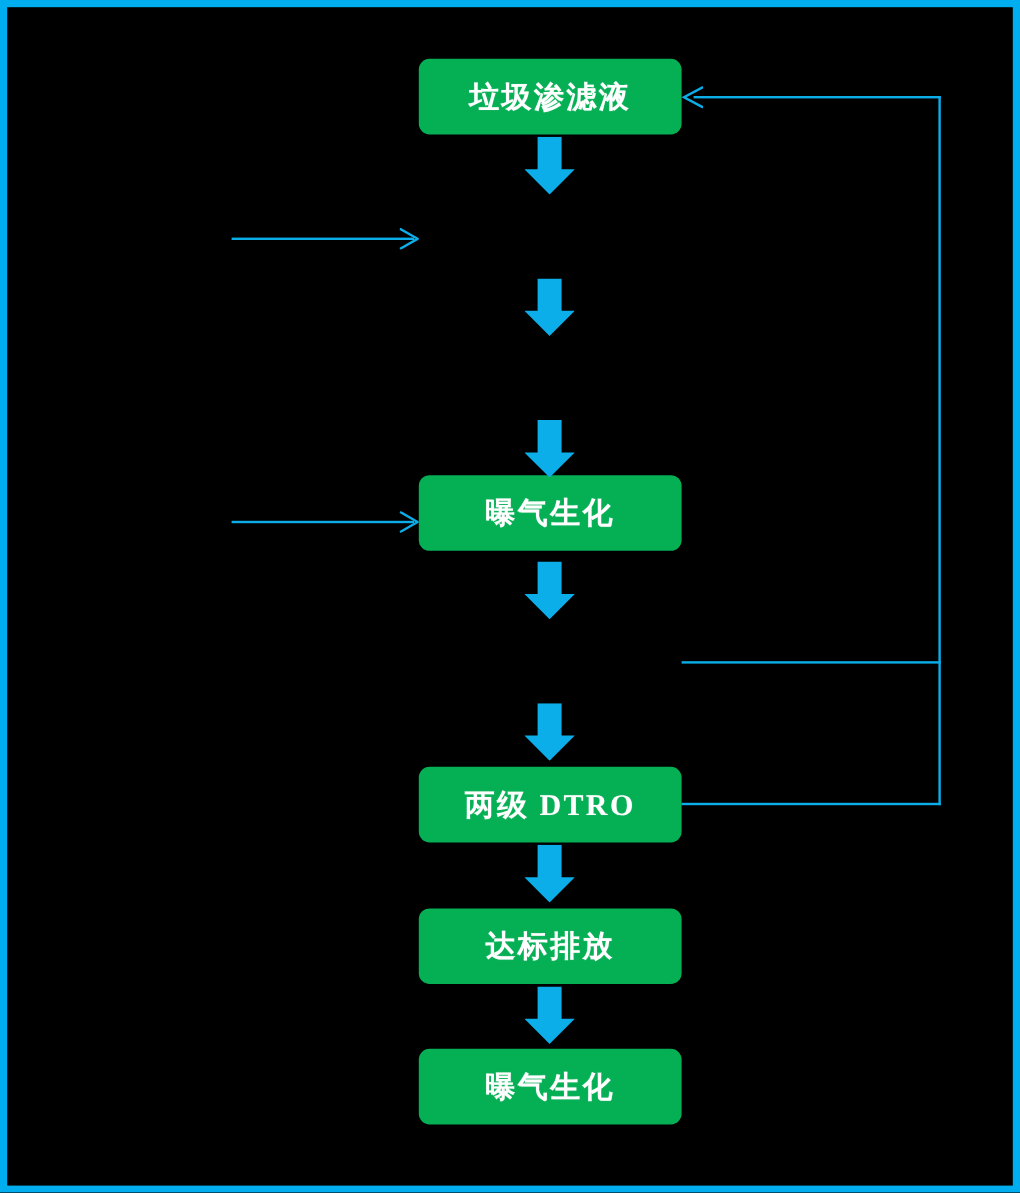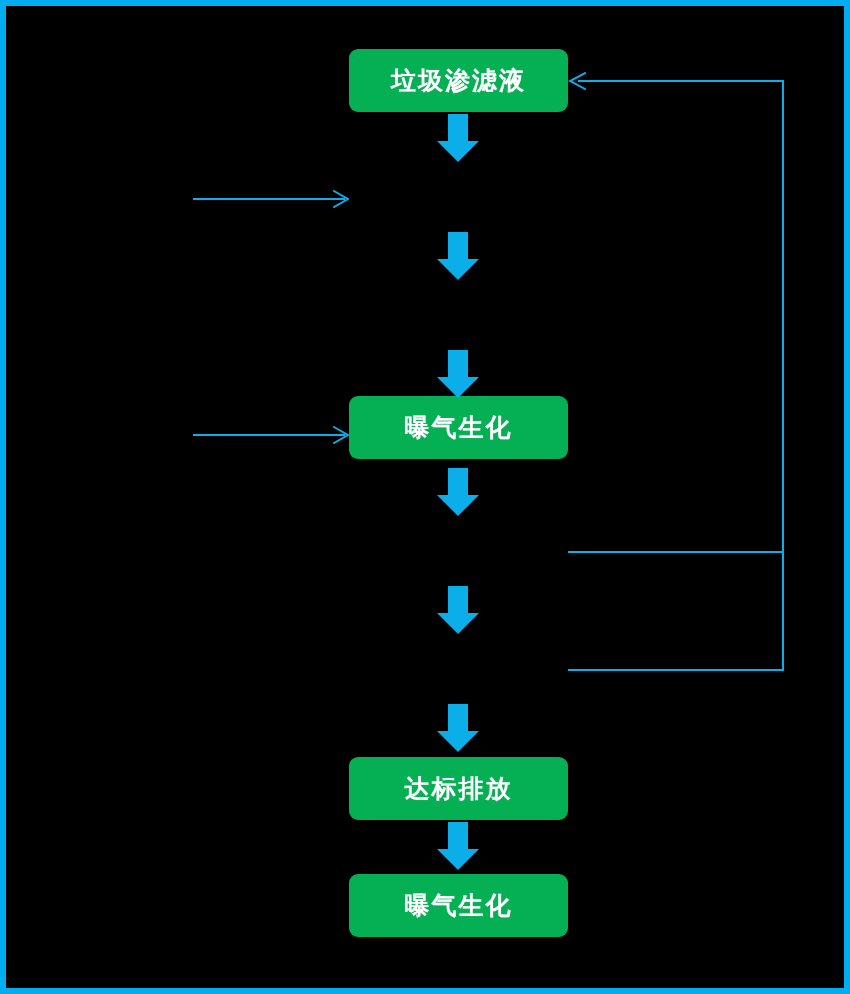--- a/index.html
+++ b/index.html
@@ -88,20 +88,21 @@
 </style>
 </head>
 <body>
 
 <div id="canvas">
 
   <div id="frame"></div>
 
   <div class="node" style="top:49px;">垃圾渗滤液</div>
   <div class="node" style="top:379px;margin-top:17px;">曝气生化</div>
+  <div class="node" style="top:639px;">两级 DTRO</div>
   <div class="node" style="top:757px;">达标排放</div>
   <div class="node" style="top:874px;">曝气生化</div>
 
   <div class="vblockarrow" style="top:114px;">
     <svg viewBox="0 0 42 48">
         <polygon points="11,0 31,0 31,27 42,27 21,48 0,27 11,27" fill="#0BAEE8"></polygon>
       </svg>
   </div>
   <div class="vblockarrow" style="top:232px;">
     <svg viewBox="0 0 42 48">

